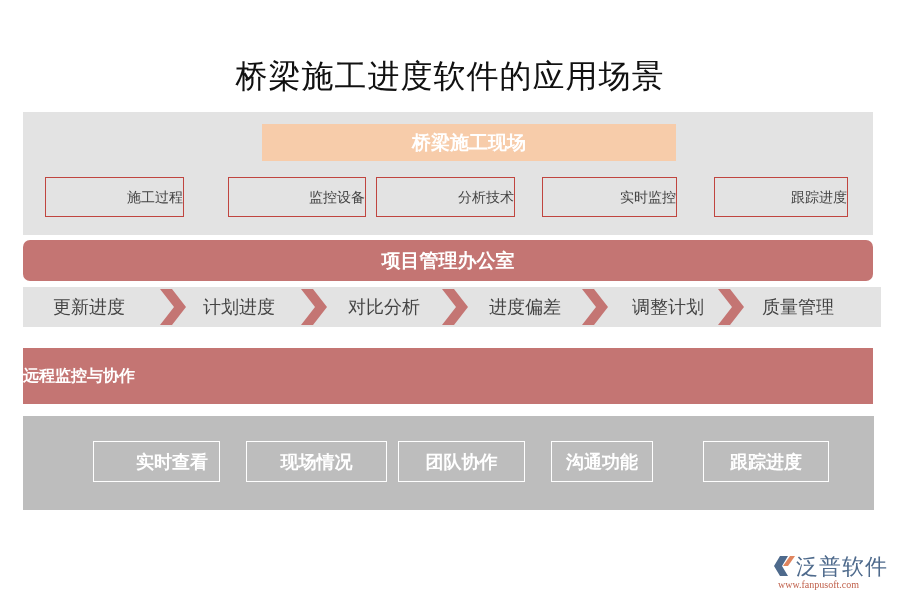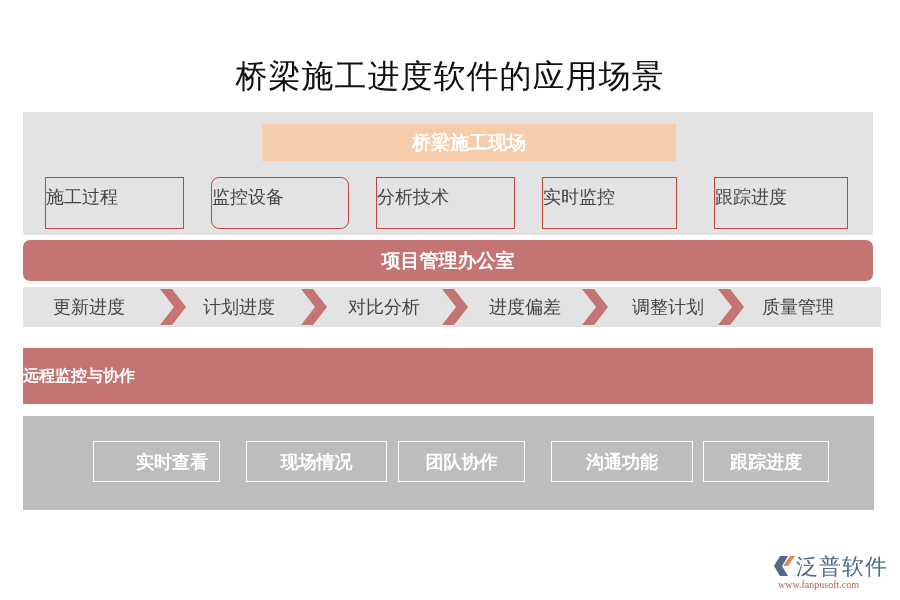--- a/index.html
+++ b/index.html
@@ -3,22 +3,22 @@
 <meta charset="utf-8">
 <style>
   html, body { margin:0; padding:0; }
   body { width:900px; height:600px; background:#ffffff; position:relative; overflow:hidden;
          font-family:"DejaVu Serif","Liberation Serif",serif; }
   .title { position:absolute; left:0; top:55px; width:900px; text-align:center;
            font-size:32px; color:#111; letter-spacing:1px; }
   .panel1 { position:absolute; left:23px; top:112px; width:850px; height:123px; background:#e3e3e3; }
   .site-bar { position:absolute; left:262px; top:124px; width:414px; height:37px; background:#f7ccaa;
               color:#fff; font-size:19px; line-height:37px; text-align:center; font-weight:bold; }
-  .rbox { position:absolute; top:177px; height:52px; border:1.5px solid #c0453f; box-sizing:border-box;
-          color:#444; font-size:18px; line-height:38px; text-align:left; }
+  .rbox { position:absolute; top:177px; height:40px; border:1.5px solid #c0453f; box-sizing:border-box;
+          color:#444; font-size:14px; line-height:38px; text-align:right; }
   .office-bar { position:absolute; left:23px; top:240px; width:850px; height:41px; background:#c47573;
                 border-radius:7px; color:#fff; font-size:19px; line-height:41px; text-align:center; font-weight:bold; }
   .flow { position:absolute; left:23px; top:287px; width:850px; height:40px; background:#e3e3e3;padding-left:8px; }
   .step { position:absolute; top:0; height:40px; line-height:40px; color:#444; font-size:18px; }
   .chev { position:absolute; top:2px; width:26px; height:36px; }
   .remote-bar { position:absolute; left:23px; top:348px; width:850px; height:56px; background:#c47573;
                 color:#fff; font-size:16px; line-height:56px; font-weight:bold; }
   .panel2 { position:absolute; left:23px; top:416px; width:851px; height:94px; background:#bdbdbd; }
   .wbox { position:absolute; top:441px; height:41px; border:1.5px solid #ffffff; box-sizing:border-box;
           color:#fff; font-size:18px; line-height:39px; text-align:center; font-weight:bold; }
@@ -30,21 +30,21 @@
               font-family:"Liberation Serif",serif; }
 </style>
 </head>
 <body>
 
 <div class="title">桥梁施工进度软件的应用场景</div>
 
 <div class="panel1"></div>
 <div class="site-bar">桥梁施工现场</div>
 <div class="rbox" style="left:45px;width:139px;">施工过程</div>
-<div class="rbox" style="left:211px;width:138px;border-radius:8px;">监控设备</div>
+<div class="rbox" style="left:228px;width:138px;">监控设备</div>
 <div class="rbox" style="left:376px;width:139px;">分析技术</div>
 <div class="rbox" style="left:542px;width:135px;">实时监控</div>
 <div class="rbox" style="left:714px;width:134px;">跟踪进度</div>
 
 <div class="office-bar">项目管理办公室</div>
 
 <div class="flow">
   <div class="step" style="left:30px;">更新进度</div>
   <svg class="chev" style="left:137px;" viewBox="0 0 26 36">
       <polygon points="0,0 12,0 26,18 12,36 0,36 14,18" fill="#c47573"></polygon>
@@ -67,21 +67,21 @@
     </svg>
   <div class="step" style="left:739px;">质量管理</div>
 </div>
 
 <div class="remote-bar">远程监控与协作</div>
 
 <div class="panel2"></div>
 <div class="wbox" style="left:93px;width:127px;padding-left:31px;">实时查看</div>
 <div class="wbox" style="left:246px;width:141px;">现场情况</div>
 <div class="wbox" style="left:398px;width:127px;">团队协作</div>
-<div class="wbox" style="left:551px;width:142px;">沟通功能</div>
+<div class="wbox" style="left:551px;width:102px;">沟通功能</div>
 <div class="wbox" style="left:703px;width:126px;">跟踪进度</div>
 
 <div class="logo">
   <svg class="logo-mark" viewBox="0 0 26 24">
     <polygon points="4,12 10,2 18,2 12,12 18,22 10,22" fill="#4e6a8c"></polygon>
     <polygon points="13,12 20,2 25,2 18,12" fill="#e0855e"></polygon>
   </svg>
   <span class="logo-text">泛普软件</span>
   <span class="logo-url">www.fanpusoft.com</span>
 </div>

